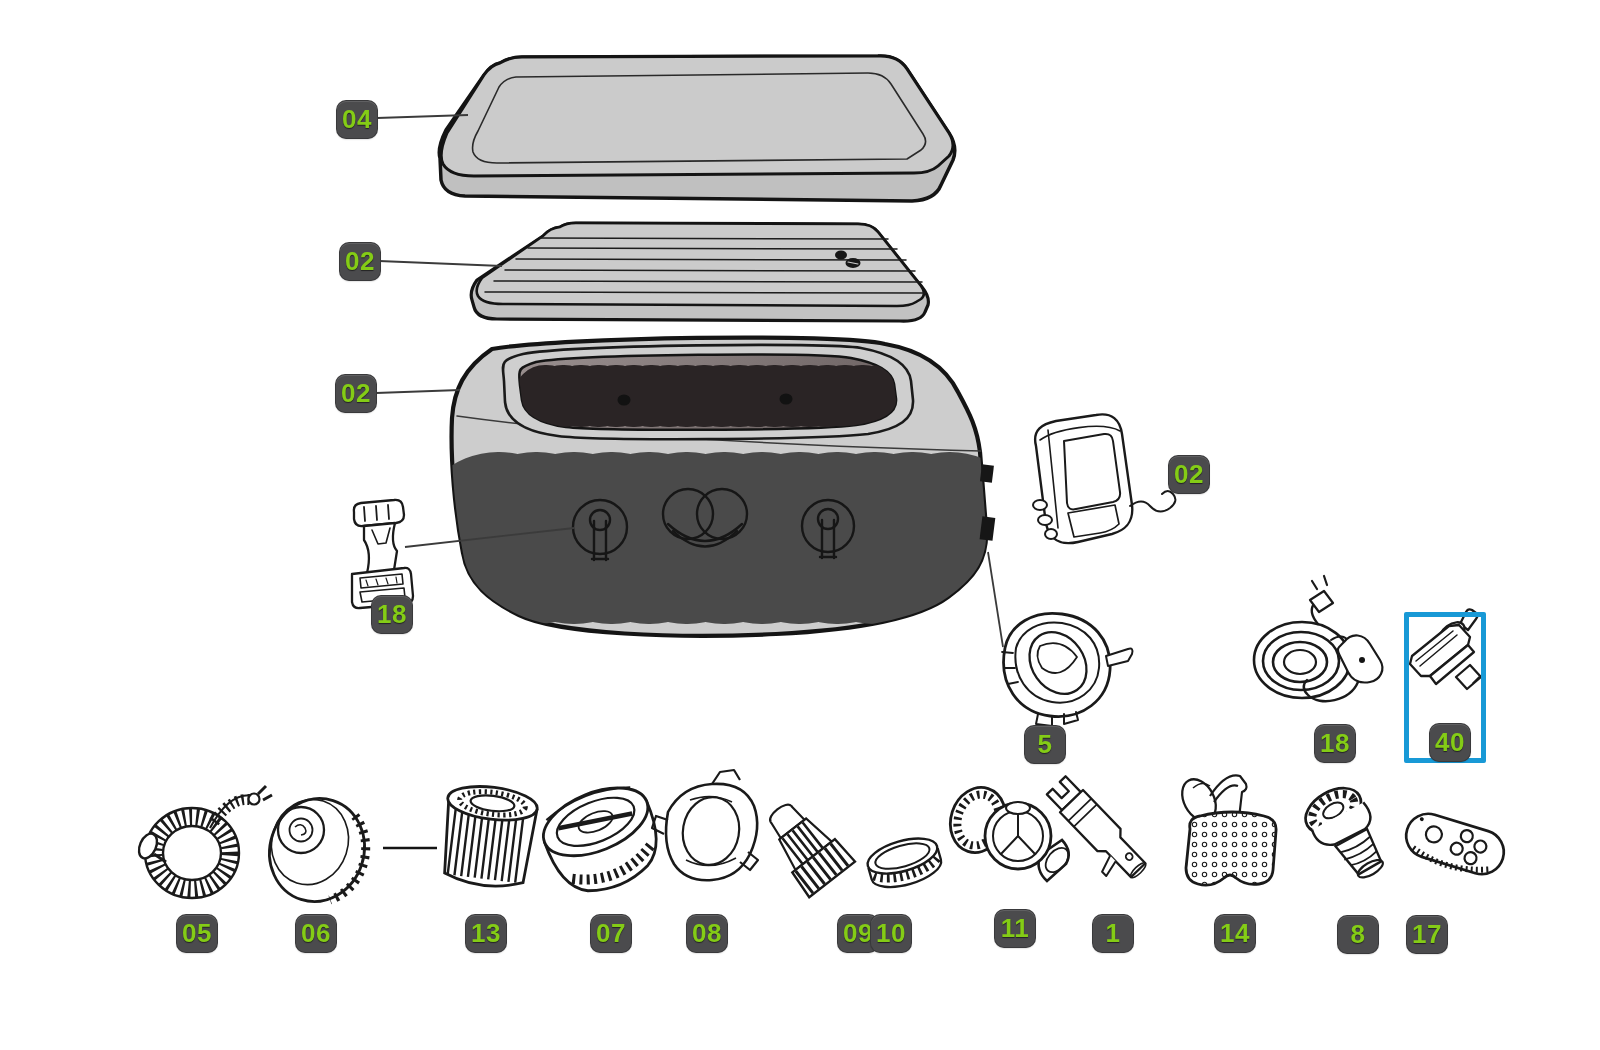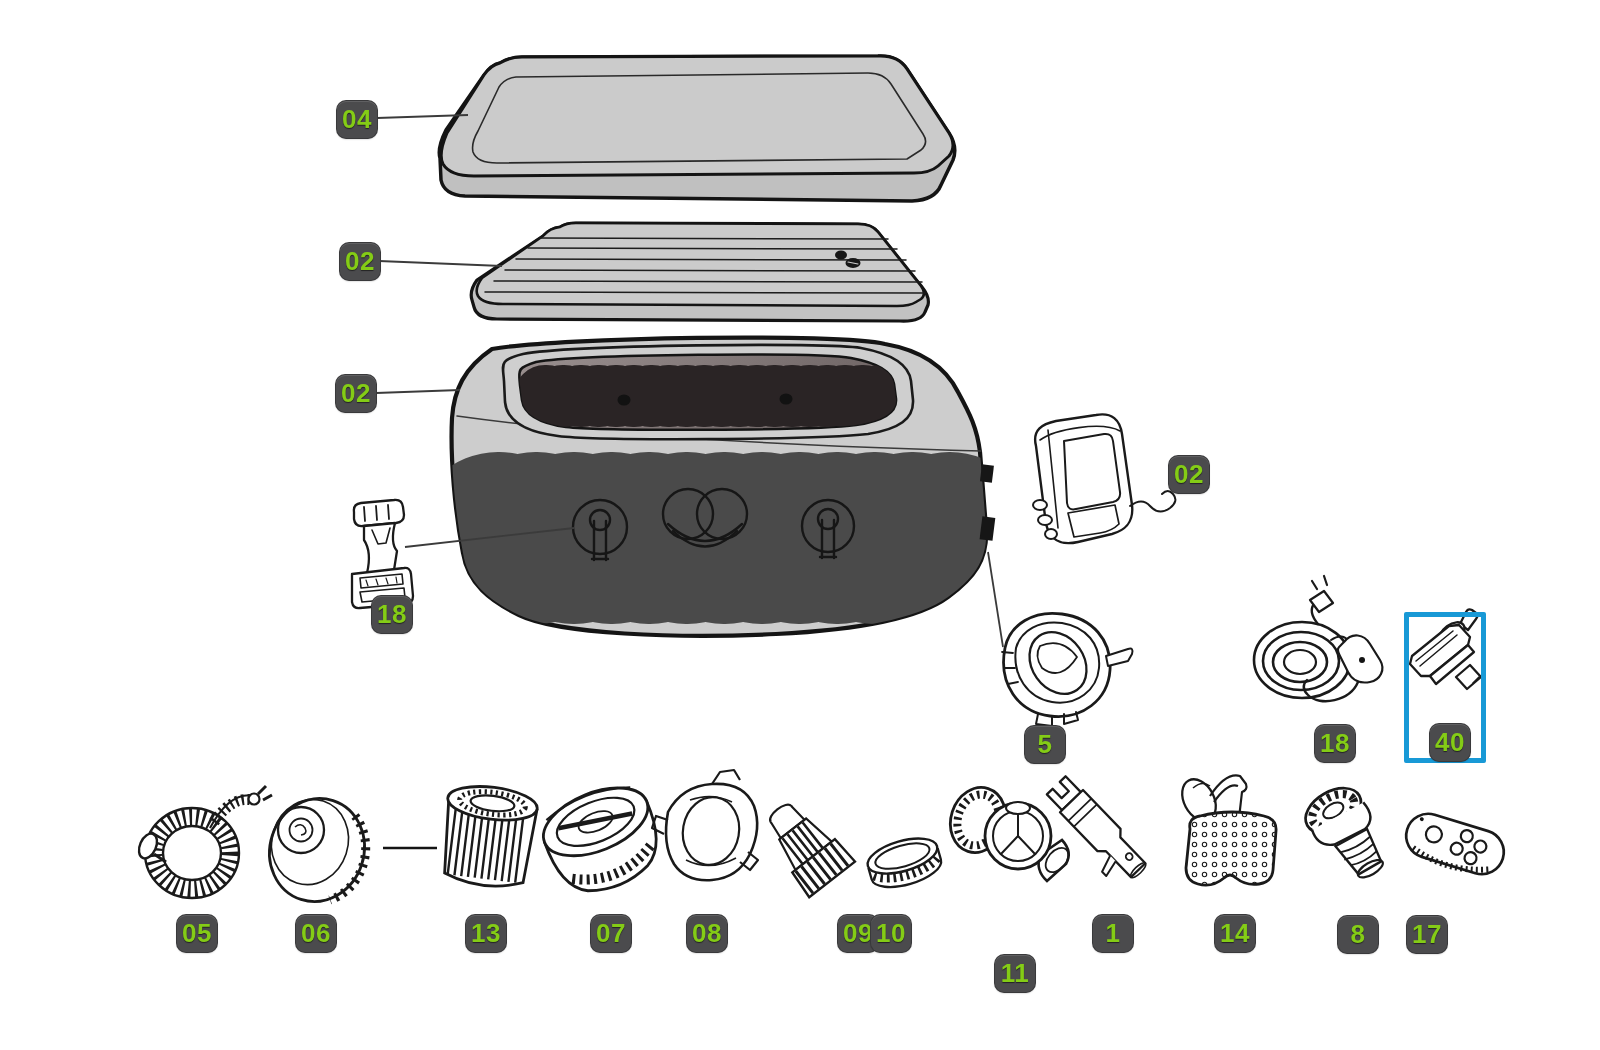--- a/index.html
+++ b/index.html
@@ -290,21 +290,21 @@
 <div class="plabel" style="left:336px;top:375px">02</div>
 <div class="plabel" style="left:1169px;top:456px">02</div>
 <div class="plabel" style="left:340px;top:243px">02</div>
 <div class="plabel" style="left:337px;top:101px">04</div>
 <div class="plabel" style="left:177px;top:915px">05</div>
 <div class="plabel" style="left:296px;top:915px">06</div>
 <div class="plabel" style="left:591px;top:915px">07</div>
 <div class="plabel" style="left:687px;top:915px">08</div>
 <div class="plabel" style="left:838px;top:915px">09</div>
 <div class="plabel" style="left:871px;top:915px">10</div>
-<div class="plabel" style="left:995px;top:955px">11</div>
+<div class="plabel" style="left:995px;top:910px">11</div>
 <div class="plabel" style="left:1093px;top:915px">1</div>
 <div class="plabel" style="left:466px;top:915px">13</div>
 <div class="plabel" style="left:1215px;top:915px">14</div>
 <div class="plabel" style="left:1025px;top:726px">5</div>
 <div class="plabel" style="left:1338px;top:916px">8</div>
 <div class="plabel" style="left:1407px;top:916px">17</div>
 <div class="plabel" style="left:372px;top:596px">18</div>
 <div class="plabel" style="left:1315px;top:725px">18</div>
 <div class="plabel" style="left:1430px;top:724px">40</div>
 

